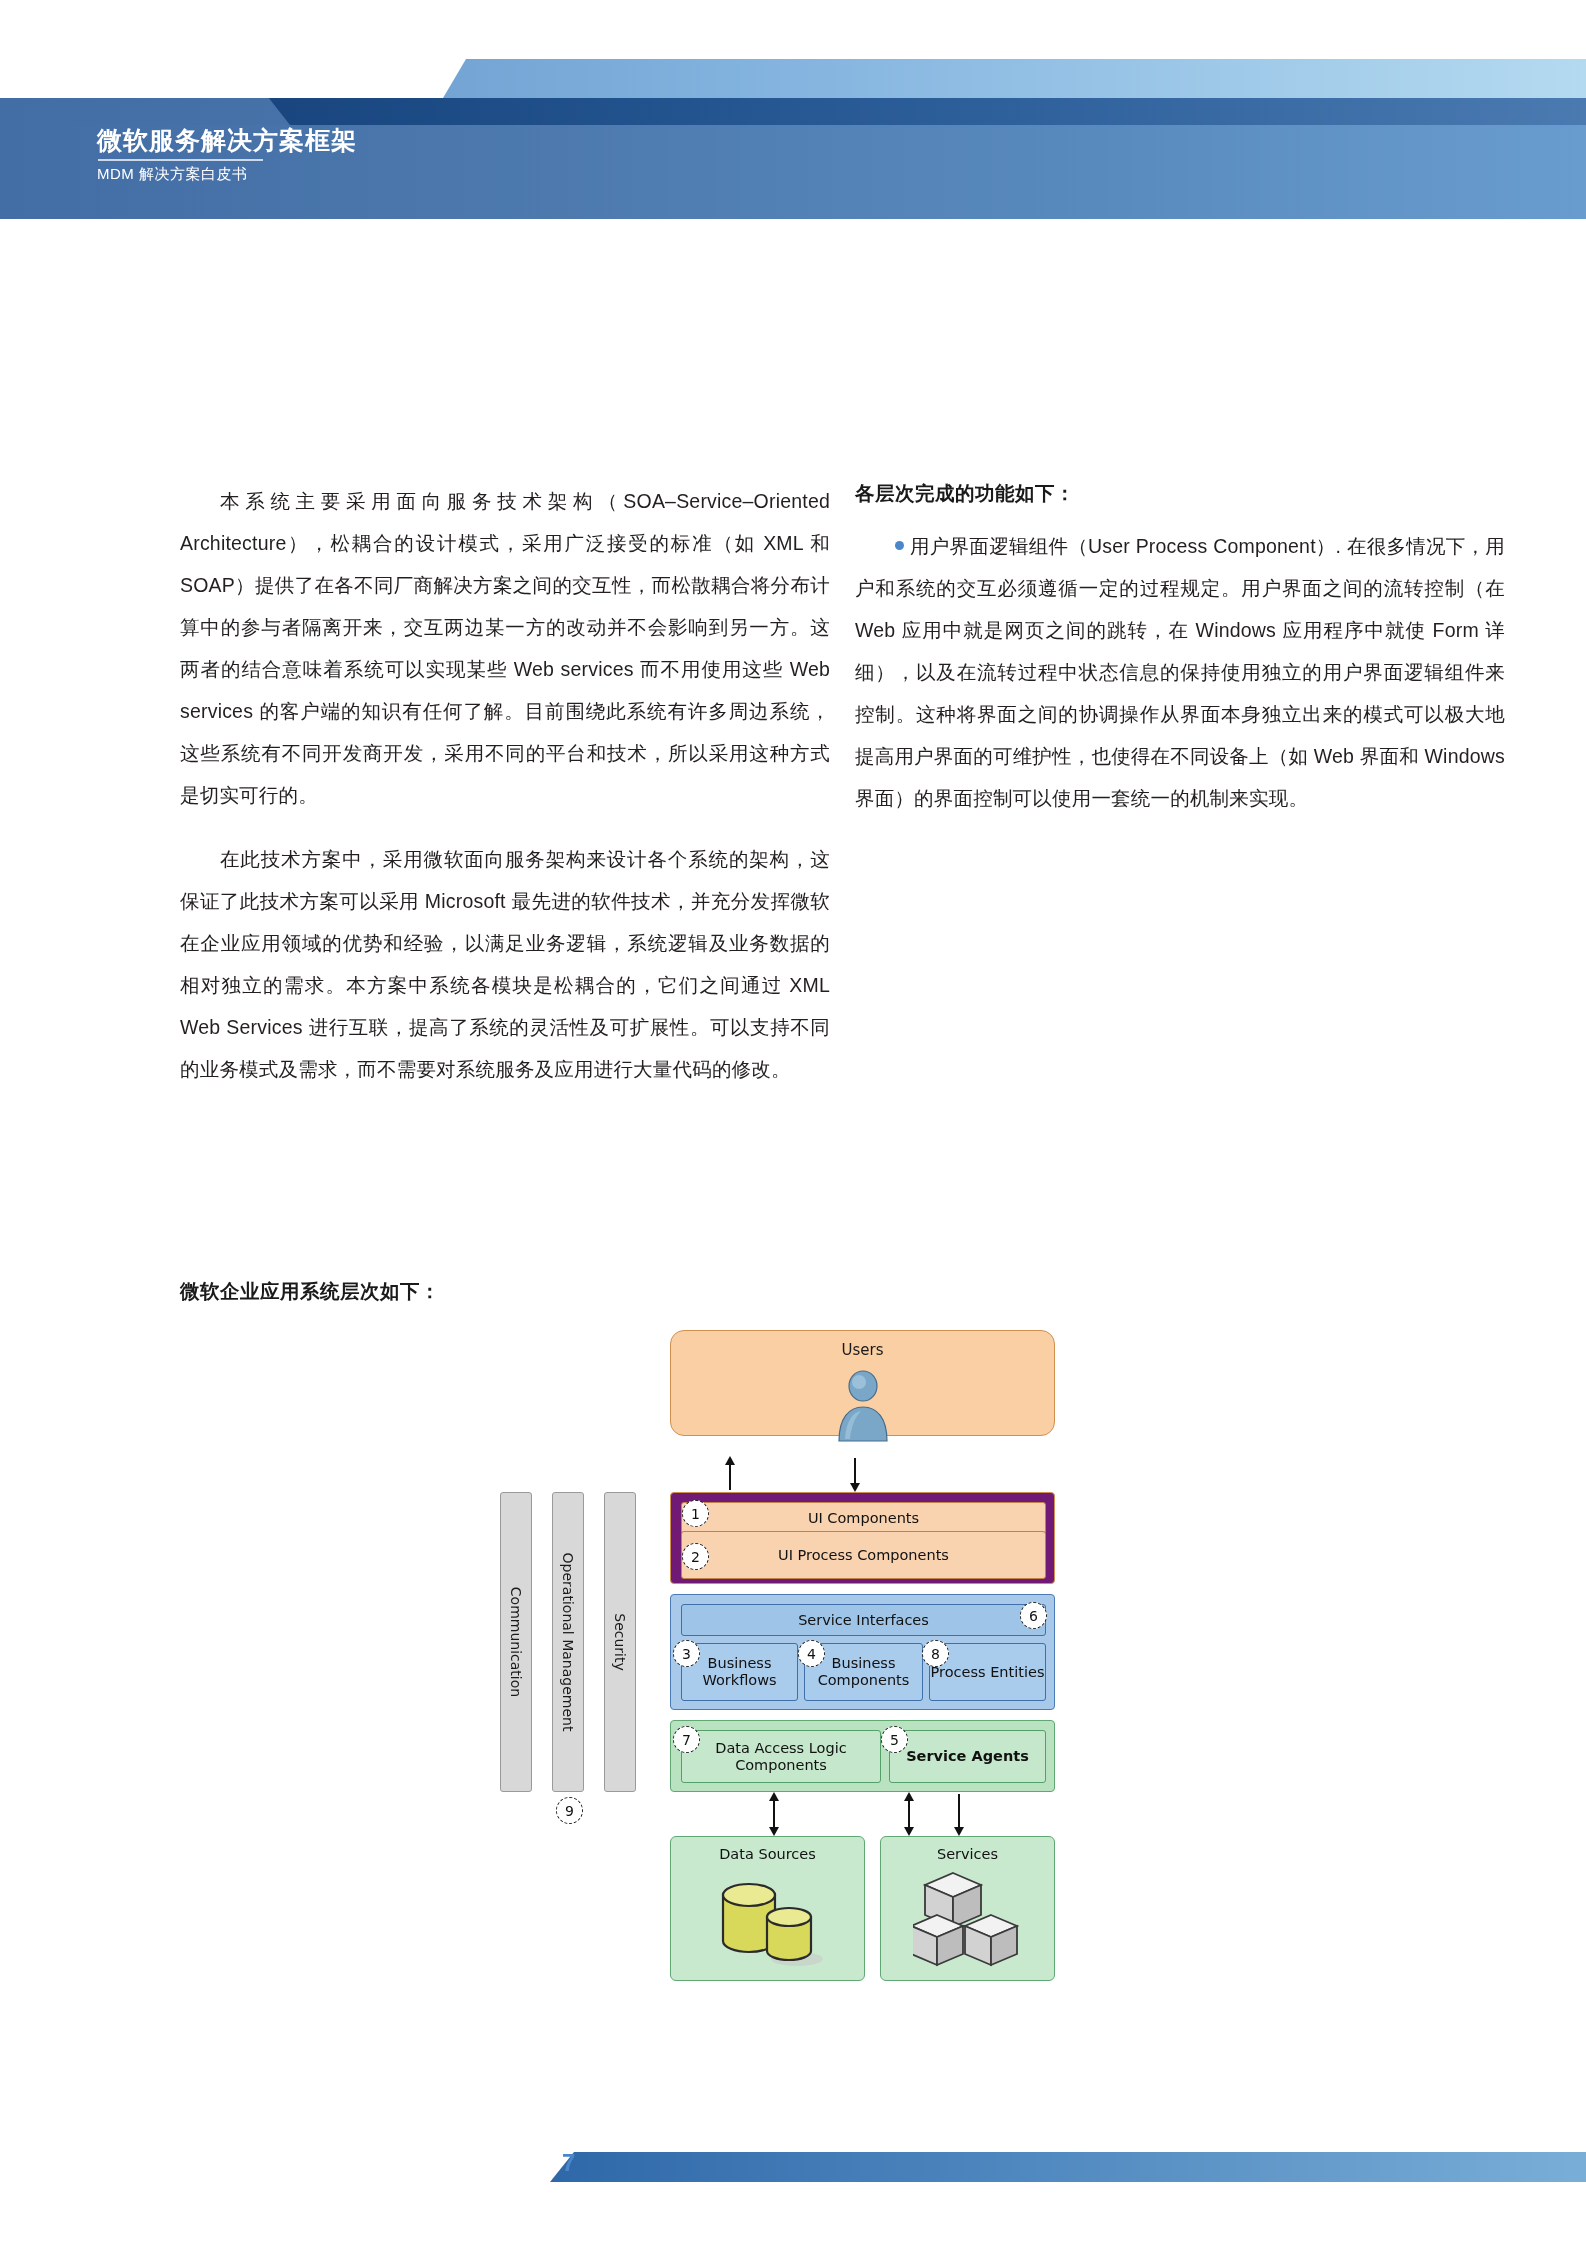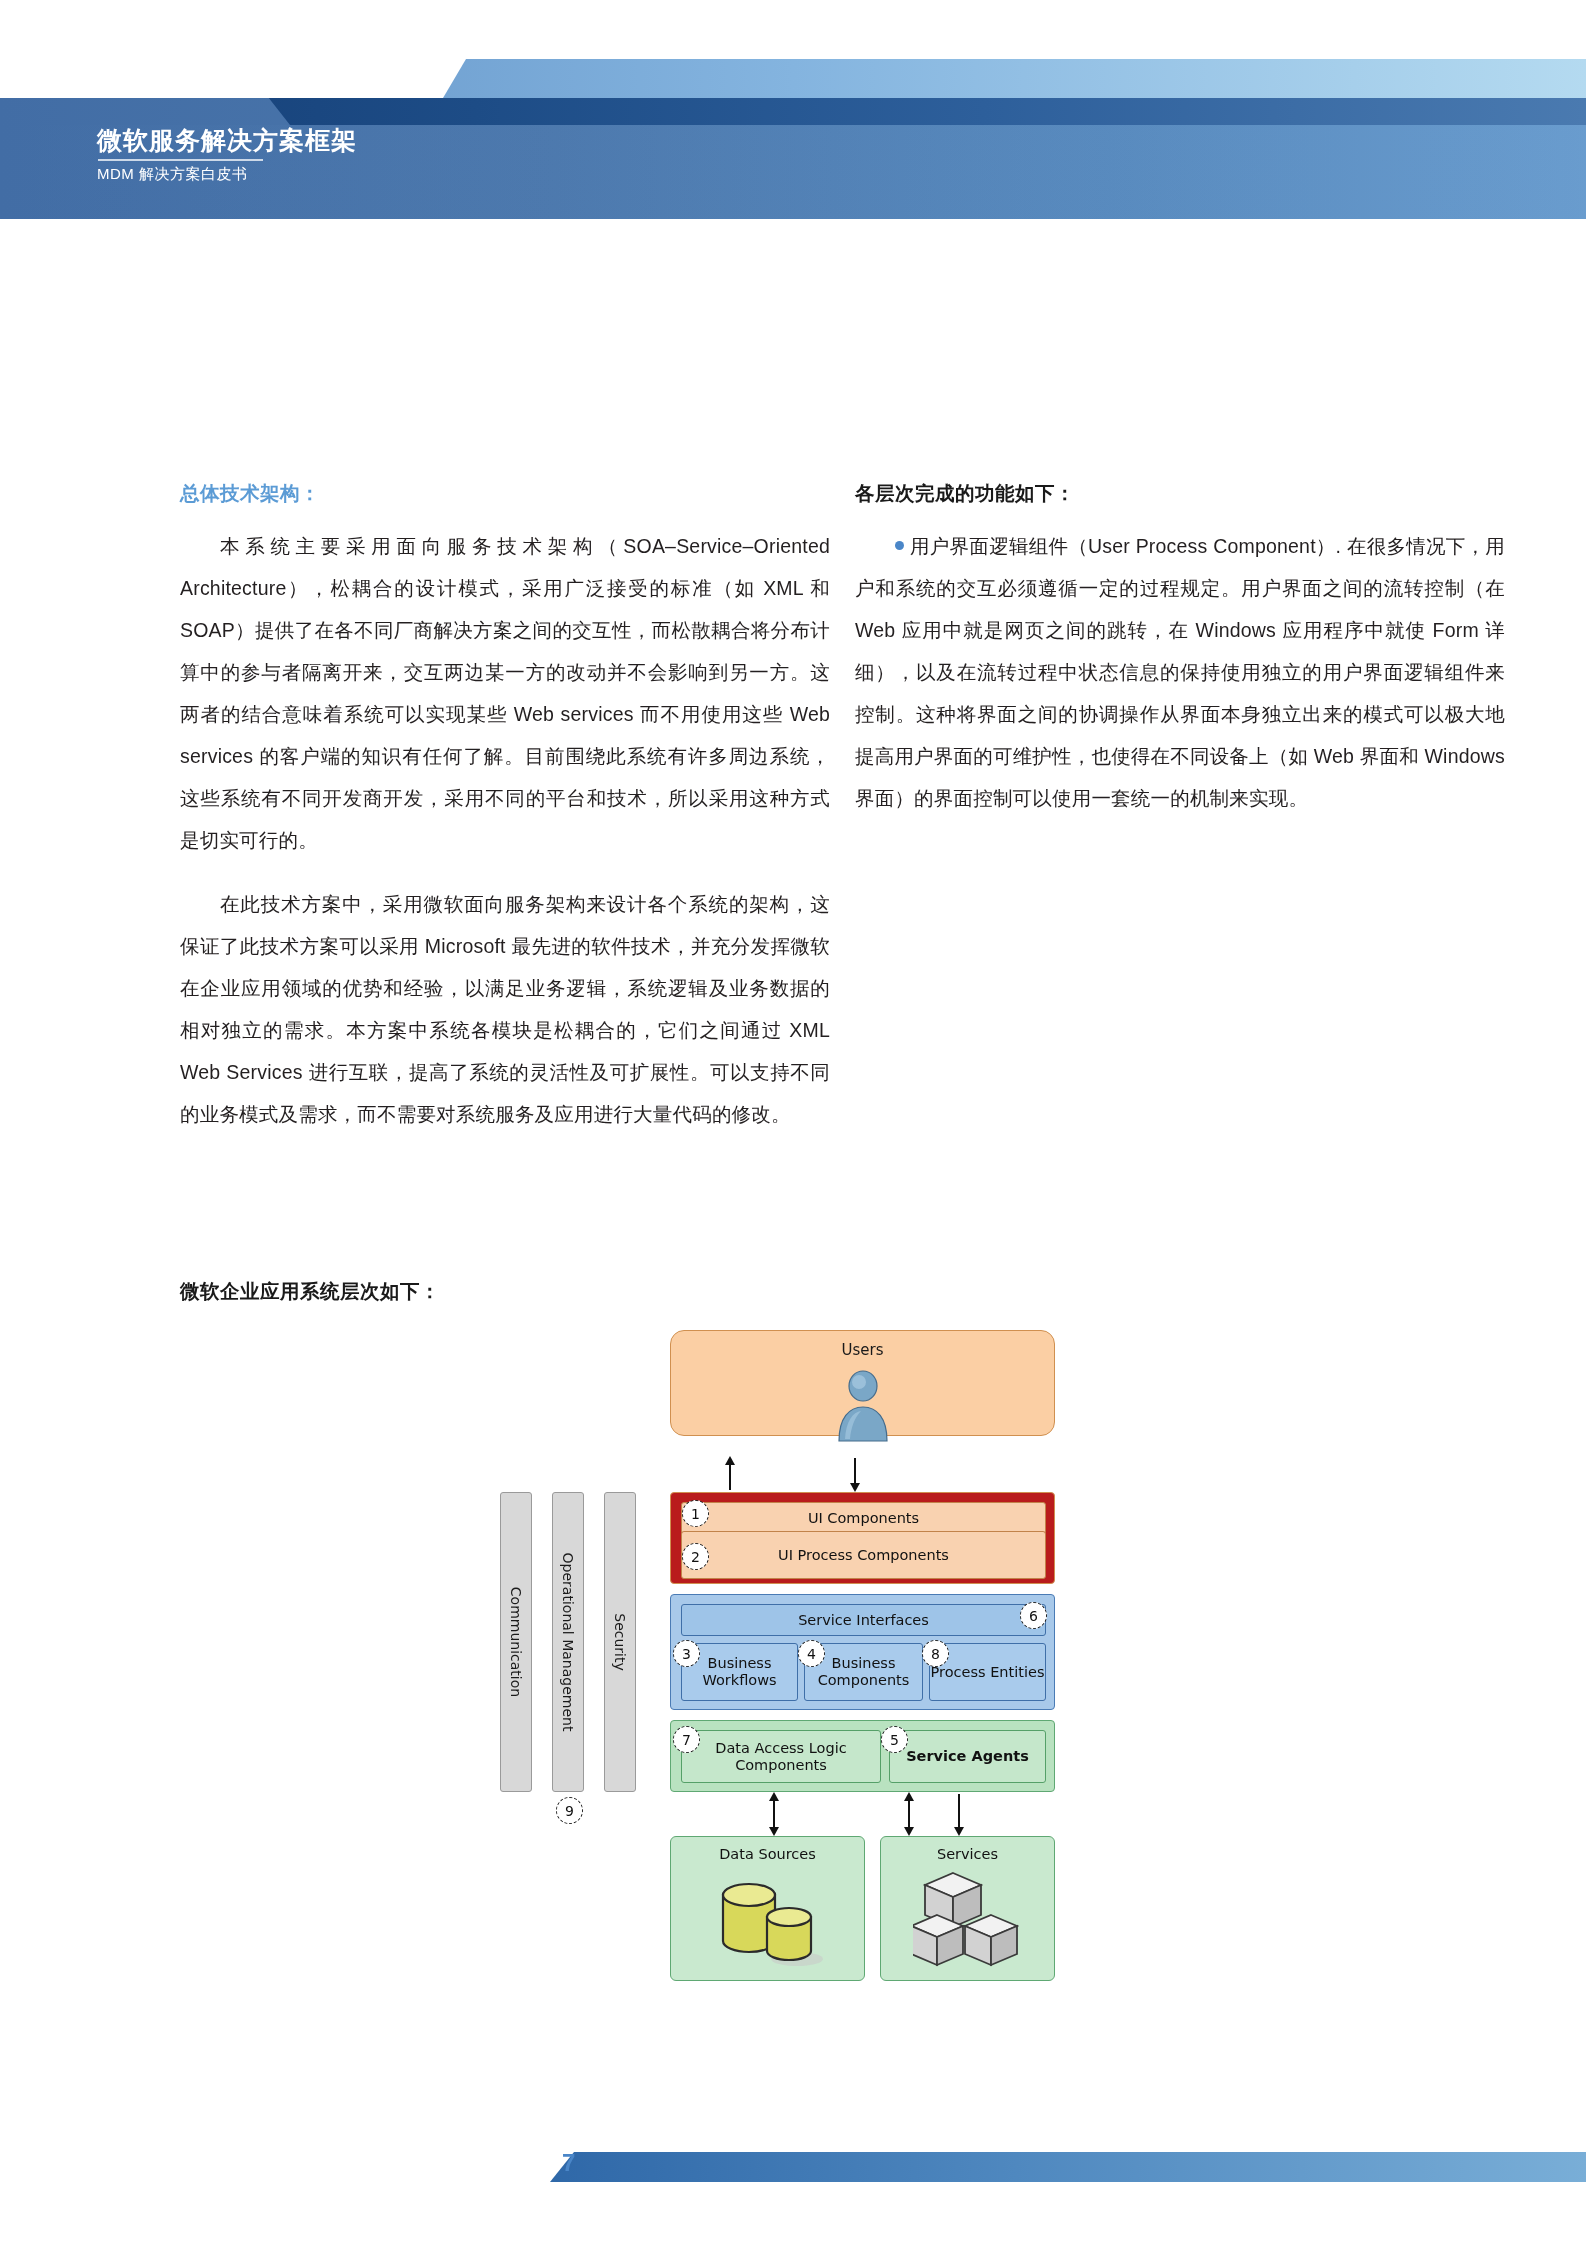--- a/index.html
+++ b/index.html
@@ -222,21 +222,21 @@
 
   .stack { position: absolute; left: 170px; width: 385px; }
 
   .band {
     position: absolute;
     left: 0;
     width: 385px;
     box-sizing: border-box;
     border-radius: 4px;
   }
-  .band.orange { background: #b91c1c; border: 1.5px solid #d09050; }
+  .band.orange { background: #701a75; border: 1.5px solid #d09050; }
   .band.blue   { background: #a8c9ea; border: 1.5px solid #4a7bb5; }
   .band.green  { background: #b9e2c0; border: 1.5px solid #5fa873; }
 
   .inner {
     position: absolute;
     box-sizing: border-box;
     border-radius: 3px;
     font-size: 14.5px;
     color: #111;
     display: flex;
@@ -323,21 +323,20 @@
 
   <div class="banner">
     <div class="banner-dark-stripe"></div>
     <div class="banner-bottom-shade"></div>
     <div class="banner-title">微软服务解决方案框架</div>
     <div class="banner-rule"></div>
     <div class="banner-sub">MDM 解决方案白皮书</div>
   </div>
 
   <div class="col col-left">
-    <div class="sec-head">总体技术架构：</div>
     <p class="body">本系统主要采用面向服务技术架构（SOA–Service–Oriented Architecture），松耦合的设计模式，采用广泛接受的标准（如 XML 和 SOAP）提供了在各不同厂商解决方案之间的交互性，而松散耦合将分布计算中的参与者隔离开来，交互两边某一方的改动并不会影响到另一方。这两者的结合意味着系统可以实现某些 Web services 而不用使用这些 Web services 的客户端的知识有任何了解。目前围绕此系统有许多周边系统，这些系统有不同开发商开发，采用不同的平台和技术，所以采用这种方式是切实可行的。</p>
     <p class="body">在此技术方案中，采用微软面向服务架构来设计各个系统的架构，这保证了此技术方案可以采用 Microsoft 最先进的软件技术，并充分发挥微软在企业应用领域的优势和经验，以满足业务逻辑，系统逻辑及业务数据的相对独立的需求。本方案中系统各模块是松耦合的，它们之间通过 XML Web Services 进行互联，提高了系统的灵活性及可扩展性。可以支持不同的业务模式及需求，而不需要对系统服务及应用进行大量代码的修改。</p>
   </div>
 
   <div class="col col-right">
     <div class="sec-head dark">各层次完成的功能如下：</div>
     <div class="bullet-para">
       <span class="bullet-dot"></span><span>用户界面逻辑组件（User Process Component）. 在很多情况下，用户和系统的交互必须遵循一定的过程规定。用户界面之间的流转控制（在 Web 应用中就是网页之间的跳转，在 Windows 应用程序中就使 Form 详细），以及在流转过程中状态信息的保持使用独立的用户界面逻辑组件来控制。这种将界面之间的协调操作从界面本身独立出来的模式可以极大地提高用户界面的可维护性，也使得在不同设备上（如 Web 界面和 Windows 界面）的界面控制可以使用一套统一的机制来实现。</span>
     </div>
   </div>

